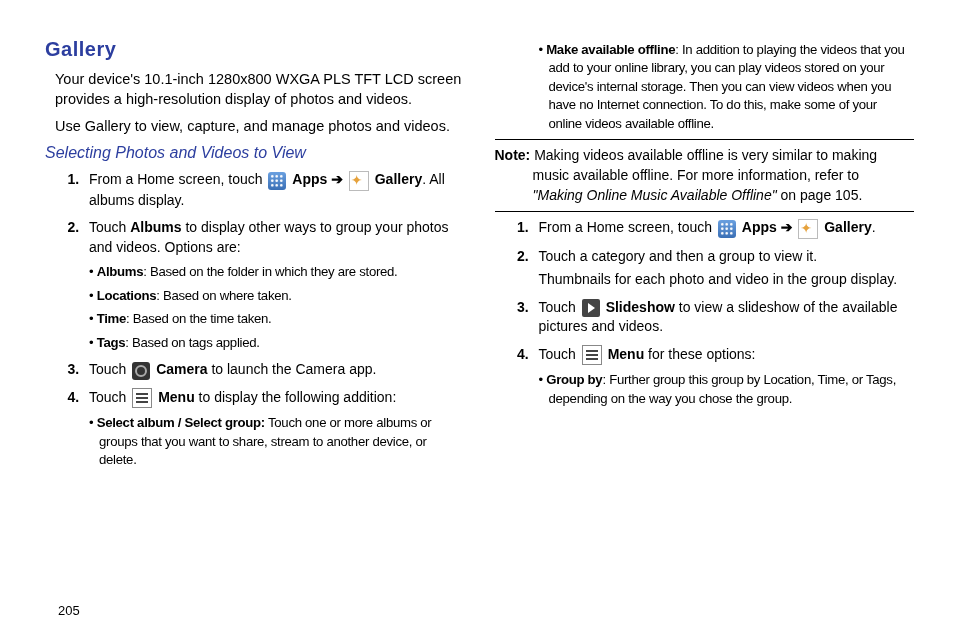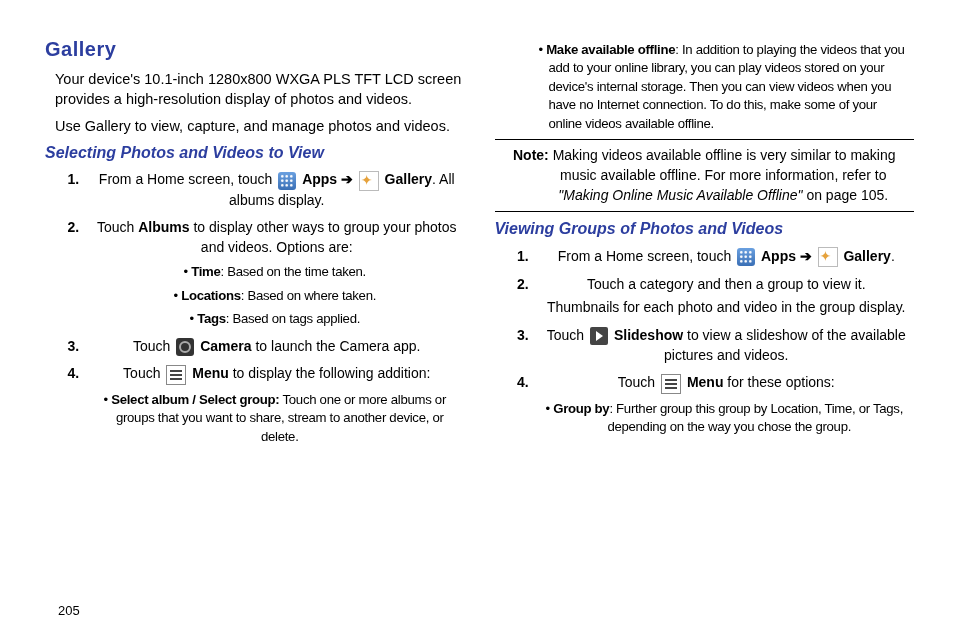--- a/index.html
+++ b/index.html
@@ -30,28 +30,27 @@
     margin: 0 0 6px 0;
     letter-spacing: 0.5px;
   }
   .intro {
     margin: 0 0 6px 10px;
     font-size: 14.5px;
   }
   h2 {
     color: #2c3e9f;
     font-style: italic;
-    font-weight: bold;
+    font-weight: normal;
     font-size: 16px;
     margin: 4px 0 6px 0;
   }
   ol {
     margin: 0;
     padding-left: 38px;
-    text-align: center;
   }
   ol li {
     padding-left: 6px;
     margin-bottom: 8px;
   }
   ol li::marker {
     font-weight: bold;
   }
   .sub {
     list-style: none;
@@ -148,21 +147,21 @@
   hr {
     border: none;
     border-top: 1px solid #000;
     margin: 6px 0;
   }
   .note {
     font-size: 14px;
     margin: 6px 0;
   }
   .note .label { font-weight: bold; }
-  .note .body { display: block; padding-left: 38px; text-align: center; }
+  .note .body { display: block; padding-left: 38px; }
   .note .first { text-indent: -38px; }
   .ref { font-style: italic; }
   .pgnum {
     position: absolute;
     bottom: 18px;
     left: 58px;
     font-size: 13px;
   }
 </style>
 </head>
@@ -181,22 +180,23 @@
         <span>From a Home screen, touch </span>
         <span class="ico apps-ico"></span>
         <span class="bold">Apps</span>
         <span class="arrow"> ➔ </span>
         <span class="ico gallery-ico"></span>
         <span class="bold">Gallery</span><span>. All albums display.</span>
       </li>
       <li>
         <span>Touch </span><span class="bold">Albums</span><span> to display other ways to group your photos and videos. Options are:</span>
         <ul class="sub cond">
+          <li><span class="bold">Albums</span><span>: Based on the folder in which they are stored.</span></li>
+          <li><span class="bold">Locations</span><span>: Based on where taken.</span></li>
           <li><span class="bold">Time</span><span>: Based on the time taken.</span></li>
-          <li><span class="bold">Locations</span><span>: Based on where taken.</span></li>
           <li><span class="bold">Tags</span><span>: Based on tags applied.</span></li>
         </ul>
       </li>
       <li>
         <span>Touch </span>
         <span class="ico camera-ico"></span>
         <span class="bold">Camera</span><span> to launch the Camera app.</span>
       </li>
       <li>
         <span>Touch </span>
@@ -217,21 +217,20 @@
     <div class="note">
       <span class="body first">
         <span class="label">Note:</span><span> Making videos available offline is very similar to making music available offline. For more information, refer to </span>
       </span>
       <span class="body">
         <span class="ref">"Making Online Music Available Offline"</span><span> on page 105.</span>
       </span>
     </div>
     <hr>
 
-    <h2>Viewing Groups of Photos and Videos</h2>
     <ol>
       <li>
         <span>From a Home screen, touch </span>
         <span class="ico apps-ico"></span>
         <span class="bold">Apps</span>
         <span class="arrow"> ➔ </span>
         <span class="ico gallery-ico"></span>
         <span class="bold">Gallery</span>.
       </li>
       <li>

